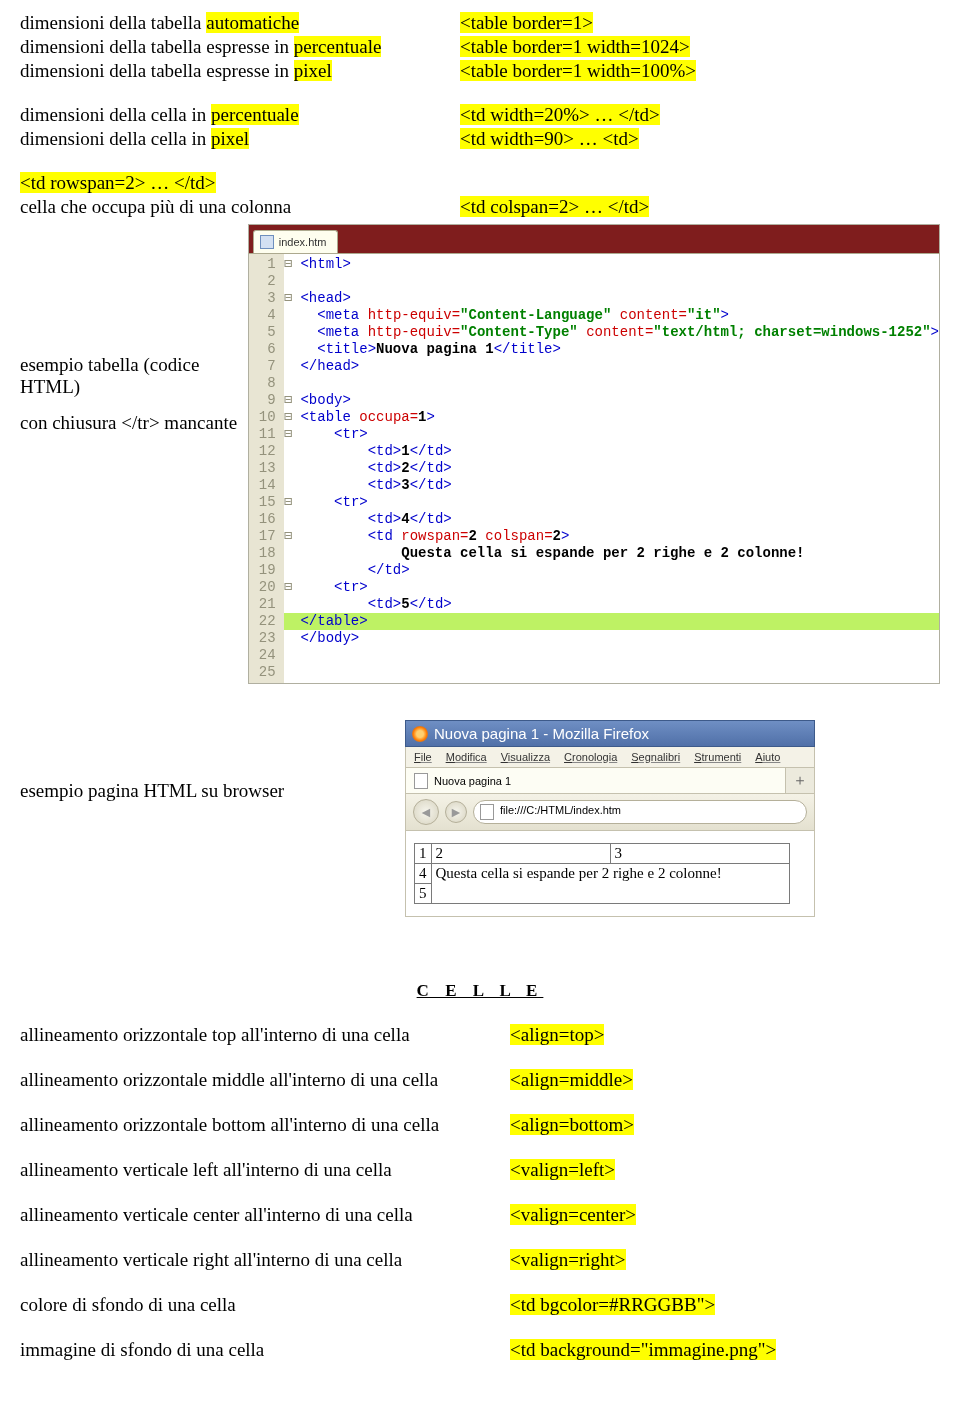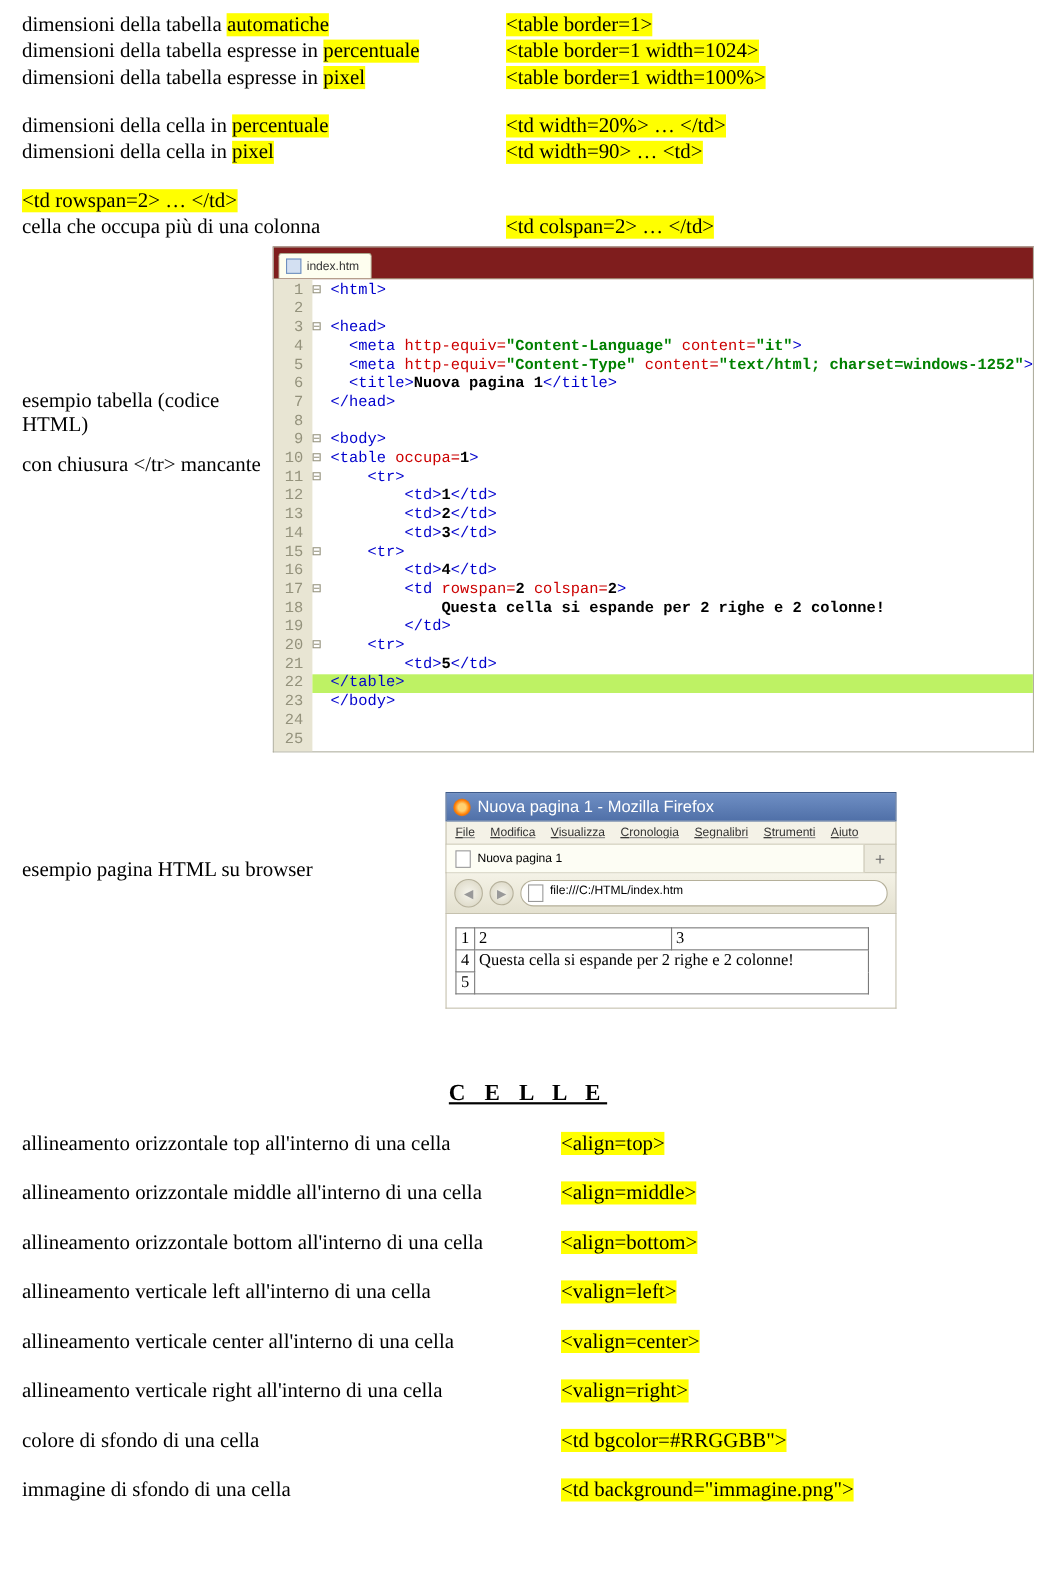--- a/index.html
+++ b/index.html
@@ -31,21 +31,21 @@
 .ff-tabs{background:#eceadd;border:1px solid #c5c1ae;border-top:none;display:flex}
 .ff-tabx{background:#fdfdf4;border-right:1px solid #c5c1ae;padding:5px 10px 4px 8px;display:flex;align-items:center;gap:6px;flex:1}
 .ff-plus{width:28px;text-align:center;padding-top:3px;color:#666;font-size:15px}
 .ff-pageicon{width:12px;height:14px;background:#fff;border:1px solid #999}
 .ff-toolbar{background:linear-gradient(#f4f2e6,#e4e1d0);border:1px solid #c5c1ae;border-top:none;padding:5px 7px;display:flex;align-items:center;gap:6px}
 .ff-navbtn{width:24px;height:24px;border-radius:50%;background:radial-gradient(#f6f5ed,#d7d3bf);border:1px solid #b5b09a;color:#999;display:flex;align-items:center;justify-content:center;font-size:14px}
 .ff-url{flex:1;background:#fff;border:1px solid #b5b09a;border-radius:12px;padding:3px 6px;display:flex;gap:6px}
 .ff-content{border:1px solid #c5c1ae;border-top:none;padding:12px 8px;background:#fff}
 table.demo{border-collapse:collapse}
 table.demo td{border:1px solid #7a7a7a;padding:1px 4px;font-family:"Times New Roman",serif;font-size:15px;vertical-align:top}
-.sect{text-align:center;font-weight:bold;text-decoration:underline;letter-spacing:6px;font-size:21px;margin:28px 0 22px 0}
+.sect{text-align:center;font-weight:bold;text-decoration:underline;letter-spacing:6px;font-size:17px;margin:28px 0 22px 0}
 .row2{display:flex;margin:23px 0}
 .left2{width:490px}
 </style>
 </head>
 <body>
 
 <div id="blk1">
     <div class="row">
     <div class="left">dimensioni della tabella <span class="hl">automatiche</span></div>
     <div class="right"><span class="hl">&lt;table border=1&gt;</span></div>

